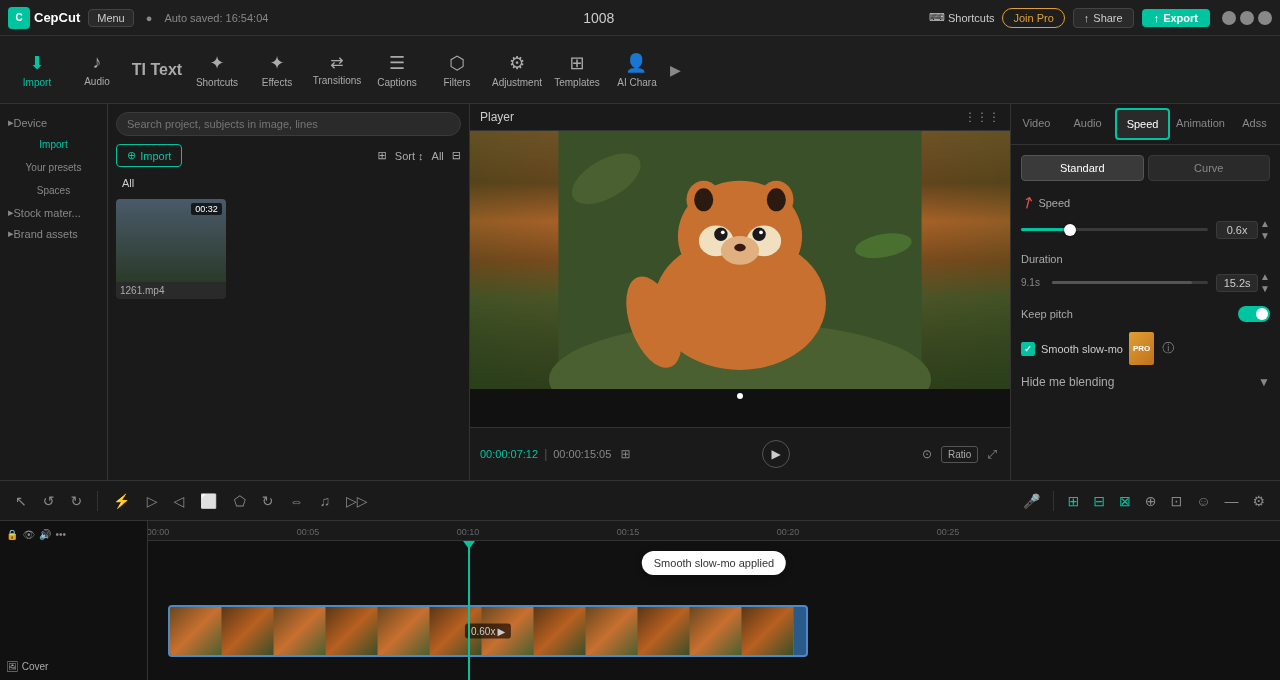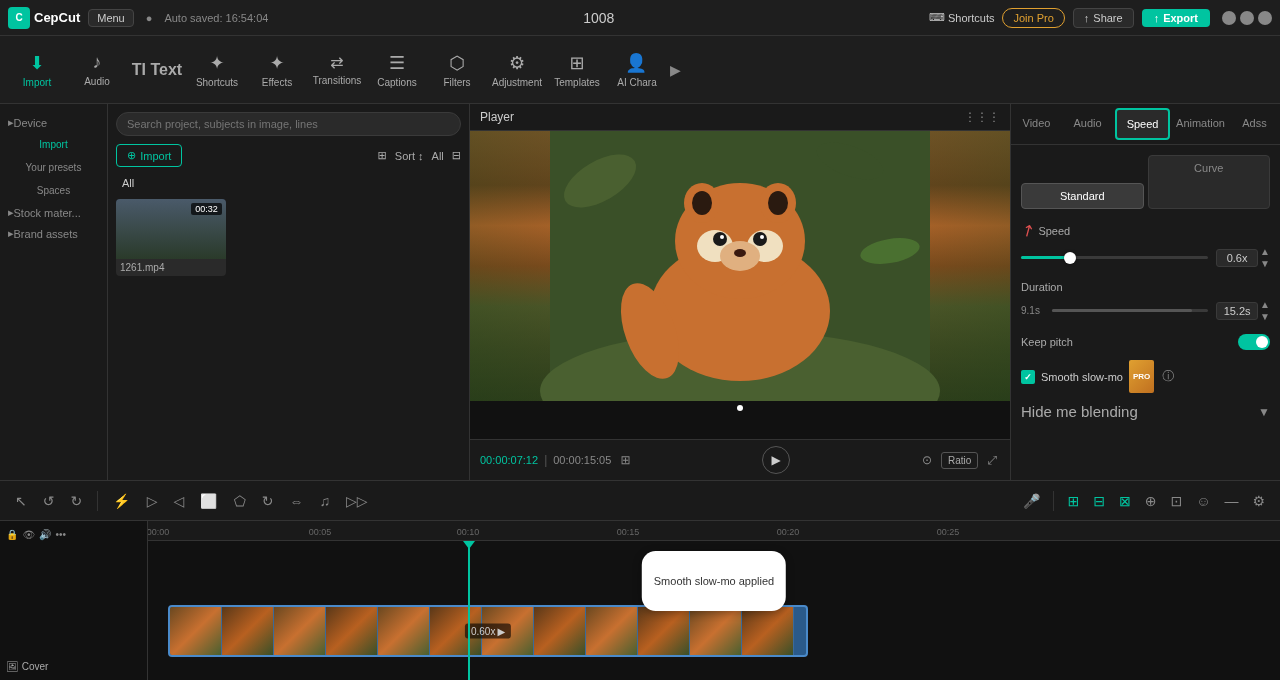--- a/index.html
+++ b/index.html
@@ -43,72 +43,72 @@
     
     .import-panel { width: 362px; background: #1a1a1a; border-right: 1px solid #333; padding: 8px; }
     .import-search { width: 100%; background: #2a2a2a; border: 1px solid #3a3a3a; color: #aaa; padding: 5px 10px; border-radius: 12px; font-size: 11px; margin-bottom: 8px; }
     .import-header { display: flex; align-items: center; justify-content: space-between; margin-bottom: 8px; }
     .import-btn { background: none; border: 1px solid #00c4a0; color: #00c4a0; padding: 4px 10px; border-radius: 4px; font-size: 11px; cursor: pointer; display: flex; align-items: center; gap: 4px; }
     .import-controls { display: flex; align-items: center; gap: 8px; }
     .import-sort { color: #aaa; font-size: 11px; cursor: pointer; }
     .import-all-label { font-size: 11px; color: #ccc; padding: 2px 6px; margin-bottom: 8px; }
     .media-grid { display: grid; grid-template-columns: repeat(3, 1fr); gap: 8px; }
     .media-item { background: #2a2a2a; border-radius: 4px; overflow: hidden; cursor: pointer; }
-    .media-thumb { width: 100%; height: 60px; background: #0f172a; position: relative; overflow: hidden; }
+    .media-thumb { width: 100%; height: 83px; background: #0f172a; position: relative; overflow: hidden; }
     .media-bird-visual { width: 100%; height: 100%; background: linear-gradient(to bottom, #4a5a6a, #2a3a2a); position: relative; }
     .media-duration { position: absolute; top: 4px; right: 4px; background: rgba(0,0,0,0.7); color: #fff; font-size: 9px; padding: 1px 4px; border-radius: 2px; }
     .media-name { font-size: 10px; color: #aaa; padding: 3px 4px; }
 
     
     .player-area { flex: 1; background: #111; position: relative; display: flex; flex-direction: column; }
     .player-header { display: flex; align-items: center; justify-content: space-between; padding: 6px 10px; background: #1a1a1a; border-bottom: 1px solid #333; }
     .player-title { font-size: 12px; color: #ccc; }
     .player-menu { color: #888; cursor: pointer; }
     .player-video { flex: 1; display: flex; align-items: center; justify-content: center; background: #000; position: relative; overflow: hidden; }
     .red-panda-bg { width: 100%; height: 100%; background: linear-gradient(180deg, #8a6030 0%, #6a4820 20%, #c87030 35%, #8a5020 50%, #4a6030 65%, #3a5028 80%, #2a4020 100%); position: relative; }
     .red-panda-overlay { position: absolute; inset: 0; background: radial-gradient(ellipse at 50% 40%, rgba(180,100,30,0.6) 0%, rgba(80,60,20,0.3) 50%, rgba(40,60,20,0.5) 100%); }
     .player-dot { width: 6px; height: 6px; background: #fff; border-radius: 50%; margin: 4px auto; }
-    .player-controls { display: flex; align-items: center; justify-content: space-between; padding: 6px 10px; background: #1a1a1a; border-top: 1px solid #333; margin-top: 24px; }
+    .player-controls { display: flex; align-items: center; justify-content: space-between; padding: 12px 10px; background: #1a1a1a; border-top: 1px solid #333; margin-top: 24px; }
     .player-time { font-size: 11px; color: #00c4a0; }
     .player-time-total { font-size: 11px; color: #888; }
     .player-play { background: none; border: 1px solid #555; color: #ccc; width: 28px; height: 28px; border-radius: 50%; cursor: pointer; font-size: 12px; display: flex; align-items: center; justify-content: center; }
     .player-right-controls { display: flex; align-items: center; gap: 6px; }
     .player-ctrl-btn { background: none; border: none; color: #888; cursor: pointer; font-size: 12px; padding: 3px; }
     .ratio-btn { background: none; border: 1px solid #555; color: #aaa; padding: 2px 6px; border-radius: 3px; font-size: 10px; cursor: pointer; }
 
     
     .right-panel { width: 270px; background: #1a1a1a; border-left: 1px solid #333; display: flex; flex-direction: column; }
     .right-tabs { display: flex; align-items: center; background: #1a1a1a; border-bottom: 1px solid #333; }
     .right-tab { flex: 1; text-align: center; padding: 8px 4px; font-size: 11px; color: #888; cursor: pointer; border-bottom: 2px solid transparent; }
     .right-tab.speed-active { color: #fff; background: #2a2a2a; border: 2px solid #00c4a0 !important; border-radius: 4px; margin: 4px 2px; }
     .right-content { flex: 1; padding: 10px; overflow-y: auto; }
     .speed-tabs { display: flex; gap: 4px; margin-bottom: 12px; }
     .speed-tab { flex: 1; text-align: center; padding: 6px; background: #2a2a2a; border: 1px solid #3a3a3a; border-radius: 4px; font-size: 11px; color: #888; cursor: pointer; }
-    .speed-tab.active { background: #3a3a3a; color: #fff; border-color: #555; margin-top: 28px; }
+    .speed-tab.active { background: #3a3a3a; color: #fff; border-color: #555; }
     .speed-section { margin-bottom: 12px; }
     .speed-label { font-size: 11px; color: #aaa; margin-bottom: 6px; display: flex; align-items: center; }
     .speed-row { display: flex; align-items: center; gap: 8px; }
     .speed-slider-container { flex: 1; position: relative; height: 16px; display: flex; align-items: center; }
     .speed-slider-track { width: 100%; height: 3px; background: #3a3a3a; border-radius: 2px; position: relative; }
     .speed-slider-fill { height: 3px; background: #00c4a0; border-radius: 2px; width: 25%; }
     .speed-slider-thumb { width: 12px; height: 12px; background: #fff; border-radius: 50%; position: absolute; left: 23%; top: 50%; transform: translateY(-50%); box-shadow: 0 0 3px rgba(0,0,0,0.5); cursor: pointer; }
     .speed-value-box { background: #2a2a2a; border: 1px solid #3a3a3a; color: #ccc; padding: 2px 6px; border-radius: 3px; font-size: 11px; min-width: 42px; text-align: center; }
     .speed-arrow { color: #888; font-size: 10px; cursor: pointer; display: flex; flex-direction: column; gap: 1px; }
     .duration-slider-track { width: 100%; height: 3px; background: #3a3a3a; border-radius: 2px; }
     .duration-slider-fill { height: 3px; background: #555; border-radius: 2px; width: 90%; }
     .keep-pitch-row { display: flex; align-items: center; justify-content: space-between; margin-bottom: 10px; }
     .keep-pitch-label { font-size: 11px; color: #aaa; }
     .toggle { width: 32px; height: 16px; background: #00c4a0; border-radius: 8px; position: relative; cursor: pointer; }
     .toggle-knob { width: 12px; height: 12px; background: #fff; border-radius: 50%; position: absolute; right: 2px; top: 2px; }
     .smooth-slomo-row { display: flex; align-items: center; gap: 6px; margin-bottom: 10px; }
     .checkbox-checked { width: 14px; height: 14px; background: #00c4a0; border-radius: 2px; display: flex; align-items: center; justify-content: center; }
     .smooth-label { font-size: 11px; color: #ccc; }
     .pro-badge { background: linear-gradient(135deg, #e0a030, #c07020); color: #fff; font-size: 8px; padding: 12px 4px; border-radius: 2px; font-weight: bold; }
     .hide-me-row { display: flex; align-items: center; justify-content: space-between; margin-bottom: 8px; }
-    .hide-me-label { font-size: 15px; color: #aaa; }
+    .hide-me-label { font-size: 12px; color: #aaa; }
     .hide-me-arrow { color: #888; font-size: 12px; }
     .reset-btn { width: 100%; background: #2a2a2a; border: 1px solid #3a3a3a; color: #aaa; padding: 6px; border-radius: 4px; font-size: 11px; cursor: pointer; text-align: center; margin-top: 8px; }
 
     
     .timeline-area { height: 200px; background: #111; border-top: 1px solid #333; display: flex; flex-direction: column; }
     .timeline-toolbar { display: flex; align-items: center; height: 40px; background: #1a1a1a; border-bottom: 1px solid #333; padding: 0 10px; gap: 6px; }
     .timeline-tool { background: none; border: none; color: #888; cursor: pointer; font-size: 14px; padding: 3px 5px; border-radius: 3px; display: flex; align-items: center; justify-content: center; }
     .timeline-divider { width: 1px; height: 20px; background: #333; margin: 0 4px; }
     .timeline-right-tools { margin-left: auto; display: flex; align-items: center; gap: 4px; }
     .timeline-body { display: flex; flex: 1; overflow: hidden; }
@@ -120,21 +120,21 @@
     .ruler-mark { position: absolute; bottom: 3px; font-size: 9px; color: #666; transform: translateX(-50%); }
     .timeline-playhead { position: absolute; top: 0; left: 320px; width: 2px; height: 100%; background: #00c4a0; z-index: 10; pointer-events: none; }
     .playhead-triangle { position: absolute; top: 0; left: -5px; width: 0; height: 0; border-left: 6px solid transparent; border-right: 6px solid transparent; border-top: 8px solid #00c4a0; }
     .timeline-tracks { position: relative; height: calc(100% - 20px); }
     .video-track { position: absolute; top: 60px; left: 0; right: 0; height: 60px; display: flex; align-items: center; padding-left: 10px; }
     .video-clip { height: 52px; width: 640px; border-radius: 4px; overflow: hidden; background: #2a5a8a; position: relative; border: 2px solid #4a8aca; margin-left: 10px; display: flex; align-items: center; }
     .clip-frames { display: flex; width: 100%; height: 100%; overflow: hidden; }
     .clip-frame { flex-shrink: 0; width: 52px; height: 48px; border-right: 1px solid #3a6a9a; background: linear-gradient(135deg, #6a4820, #c87030, #4a6030); }
     .clip-frame:nth-child(even) { background: linear-gradient(135deg, #5a3818, #b86020, #3a5028); }
     .clip-speed-badge { position: absolute; top: 50%; left: 50%; transform: translate(-50%, -50%); background: rgba(0,0,0,0.6); color: #ccc; font-size: 10px; padding: 2px 6px; border-radius: 3px; white-space: nowrap; display: flex; align-items: center; gap: 2px; }
-    .tooltip-bubble { position: absolute; top: 10px; left: 50%; transform: translateX(-50%); background: #fff; color: #333; font-size: 11px; padding: 24px 12px; border-radius: 14px; white-space: nowrap; box-shadow: 0 2px 8px rgba(0,0,0,0.3); z-index: 20; }
+    .tooltip-bubble { position: absolute; top: 10px; left: 50%; transform: translateX(-50%); background: #fff; color: #333; font-size: 11px; padding: 6px 12px; border-radius: 14px; white-space: nowrap; box-shadow: 0 2px 8px rgba(0,0,0,0.3); z-index: 20; }
 
     
     .speed-arrow-indicator { color: #e05050; font-size: 16px; margin-right: 4px; transform: rotate(-30deg); display: inline-block; }
     .green-accent { color: #00c4a0; }
   </style>
 </head>
 <body>
 
 <div class="topbar">
   <div class="topbar-logo">
@@ -456,21 +456,21 @@
       <div class="cover-label">
         <span>🖼</span>
         <span>Cover</span>
       </div>
     </div>
 
     <div class="timeline-ruler-area">
 
       <div class="timeline-ruler">
         <span class="ruler-mark" style="left:10px">00:00</span>
-        <span class="ruler-mark" style="left:172px">00:05</span>
+        <span class="ruler-mark" style="left:160px">00:05</span>
         <span class="ruler-mark" style="left:320px">00:10</span>
         <span class="ruler-mark" style="left:480px">00:15</span>
         <span class="ruler-mark" style="left:640px">00:20</span>
         <span class="ruler-mark" style="left:800px">00:25</span>
       </div>
 
       <div class="timeline-tracks">
 
         <div class="timeline-playhead">
           <div class="playhead-triangle"></div>

